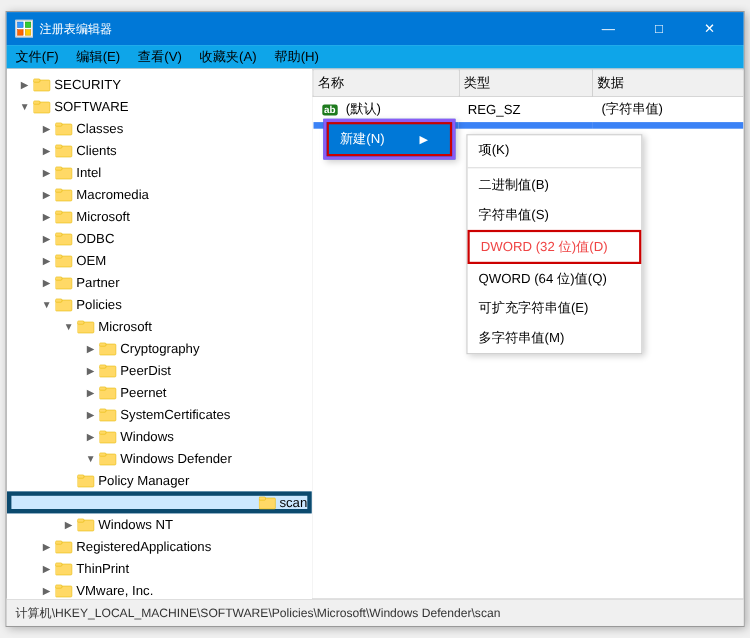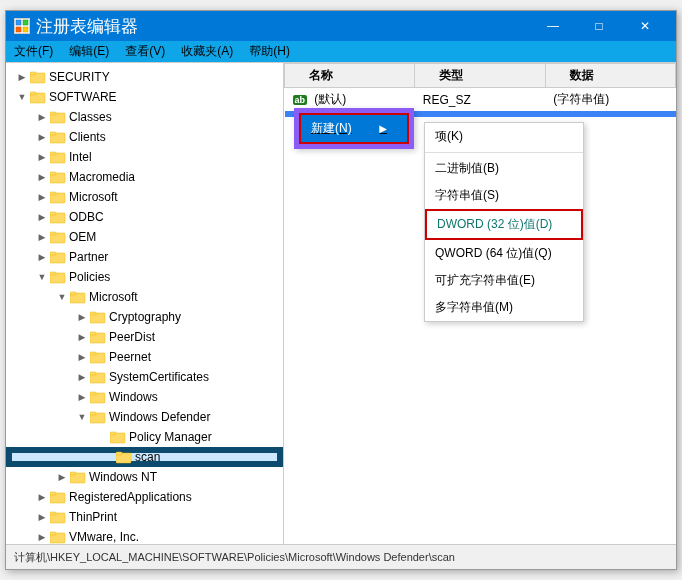--- a/index.html
+++ b/index.html
@@ -39,21 +39,21 @@
       background: #fff;
       border: 1px solid #ccc;
       font-size: 10px;
       display: flex;
       align-items: center;
       justify-content: center;
       color: #333;
     }
     .title-bar-text {
       flex: 1;
-      font-size: 17px;
+      font-size: 11px;
     }
     .title-bar-buttons {
       display: flex;
       gap: 0;
     }
     .title-btn {
       width: 46px;
       height: 30px;
       display: flex;
       align-items: center;
@@ -133,23 +133,23 @@
       position: relative;
     }
     .registry-table {
       width: 100%;
       border-collapse: collapse;
       font-size: 12px;
     }
     .registry-table th {
       background: #f0f0f0;
       border: 1px solid #ccc;
-      padding: 3px 24px;
+      padding: 3px 4px;
       text-align: left;
-      font-weight: bold;
+      font-weight: normal;
       position: sticky;
       top: 0;
     }
     .registry-table td {
       border-bottom: 6px solid #3b82f6;
       padding: 3px 8px;
       font-size: 12px;
     }
     .table-scroll {
       overflow: auto;
@@ -172,25 +172,24 @@
       left: 0;
       right: 0;
       bottom: 0;
       z-index: 100;
     }
     .context-menu {
       position: absolute;
       top: 60px;
       left: 20px;
       background: #1d4ed8;
-      border: 5px solid #8b5cf6;
+      border: 3px solid #8b5cf6;
       box-shadow: 2px 2px 6px rgba(0,0,0,0.2);
       min-width: 130px;
       z-index: 101;
-      text-decoration: underline;
     }
     .ctx-separator { border-top: 1px solid #ddd; margin: 2px 0; }
     .submenu-arrow { font-size: 10px; }
     
     .submenu {
       position: absolute;
       left: 130px;
       top: 55px;
       background: white;
       border: 1px solid #ccc;
@@ -216,21 +215,22 @@
       cursor: pointer;
       font-size: 12px;
       display: flex;
       align-items: center;
       justify-content: space-between;
       border: 2px solid #cc0000;
     }
     
     .scan-selected {
       background: #d0e4f7;
-      border: 6px solid #0c4a6e;
+      border: 4px solid #0c4a6e;
+      justify-content: flex-end;
     }
     
     .status-bar {
       height: 22px;
       background: #f0f0f0;
       border-top: 1px solid #ccc;
       display: flex;
       align-items: center;
       padding: 12px 8px;
       font-size: 11px;
@@ -464,21 +464,21 @@
           <div class="expander">▼</div>
           <div class="folder-icon">
             <svg viewBox="0 0 16 14">
                 <rect x="0" y="3" width="15" height="10" rx="1" fill="#ffd966" stroke="#e6b800" stroke-width="0.5"></rect>
                 <rect x="0" y="2" width="6" height="3" rx="1" fill="#ffd966" stroke="#e6b800" stroke-width="0.5"></rect>
               </svg>
           </div>
           <span class="item-label">Windows Defender</span>
         </div>
 
-        <div class="tree-item" style="padding-left: 88px;">
+        <div class="tree-item" style="padding-left: 48px;">
           <div class="expander" style="visibility:hidden;">▶</div>
           <div class="folder-icon">
             <svg viewBox="0 0 16 14">
                 <rect x="0" y="3" width="15" height="10" rx="1" fill="#ffd966" stroke="#e6b800" stroke-width="0.5"></rect>
                 <rect x="0" y="2" width="6" height="3" rx="1" fill="#ffd966" stroke="#e6b800" stroke-width="0.5"></rect>
               </svg>
           </div>
           <span class="item-label">Policy Manager</span>
         </div>
 
@@ -571,21 +571,21 @@
             <span>新建(N)</span>
             <span class="submenu-arrow">▶</span>
           </div>
         </div>
 
         <div class="submenu" style="left: 140px; top: 45px; margin-top: 14px;">
           <div class="sub-item">项(K)</div>
           <div class="ctx-separator"></div>
           <div class="sub-item">二进制值(B)</div>
           <div class="sub-item">字符串值(S)</div>
-          <div class="sub-item highlighted" style="border: 2px solid #cc0000; color: #0f766e; background: white;">
+          <div class="sub-item highlighted" style="border: 2px solid #cc0000; color: #ef4444; background: white;">
             <span>DWORD (32 位)值(D)</span>
           </div>
           <div class="sub-item">QWORD (64 位)值(Q)</div>
           <div class="sub-item">可扩充字符串值(E)</div>
           <div class="sub-item">多字符串值(M)</div>
         </div>
       </div>
 
     </div>
   </div>

